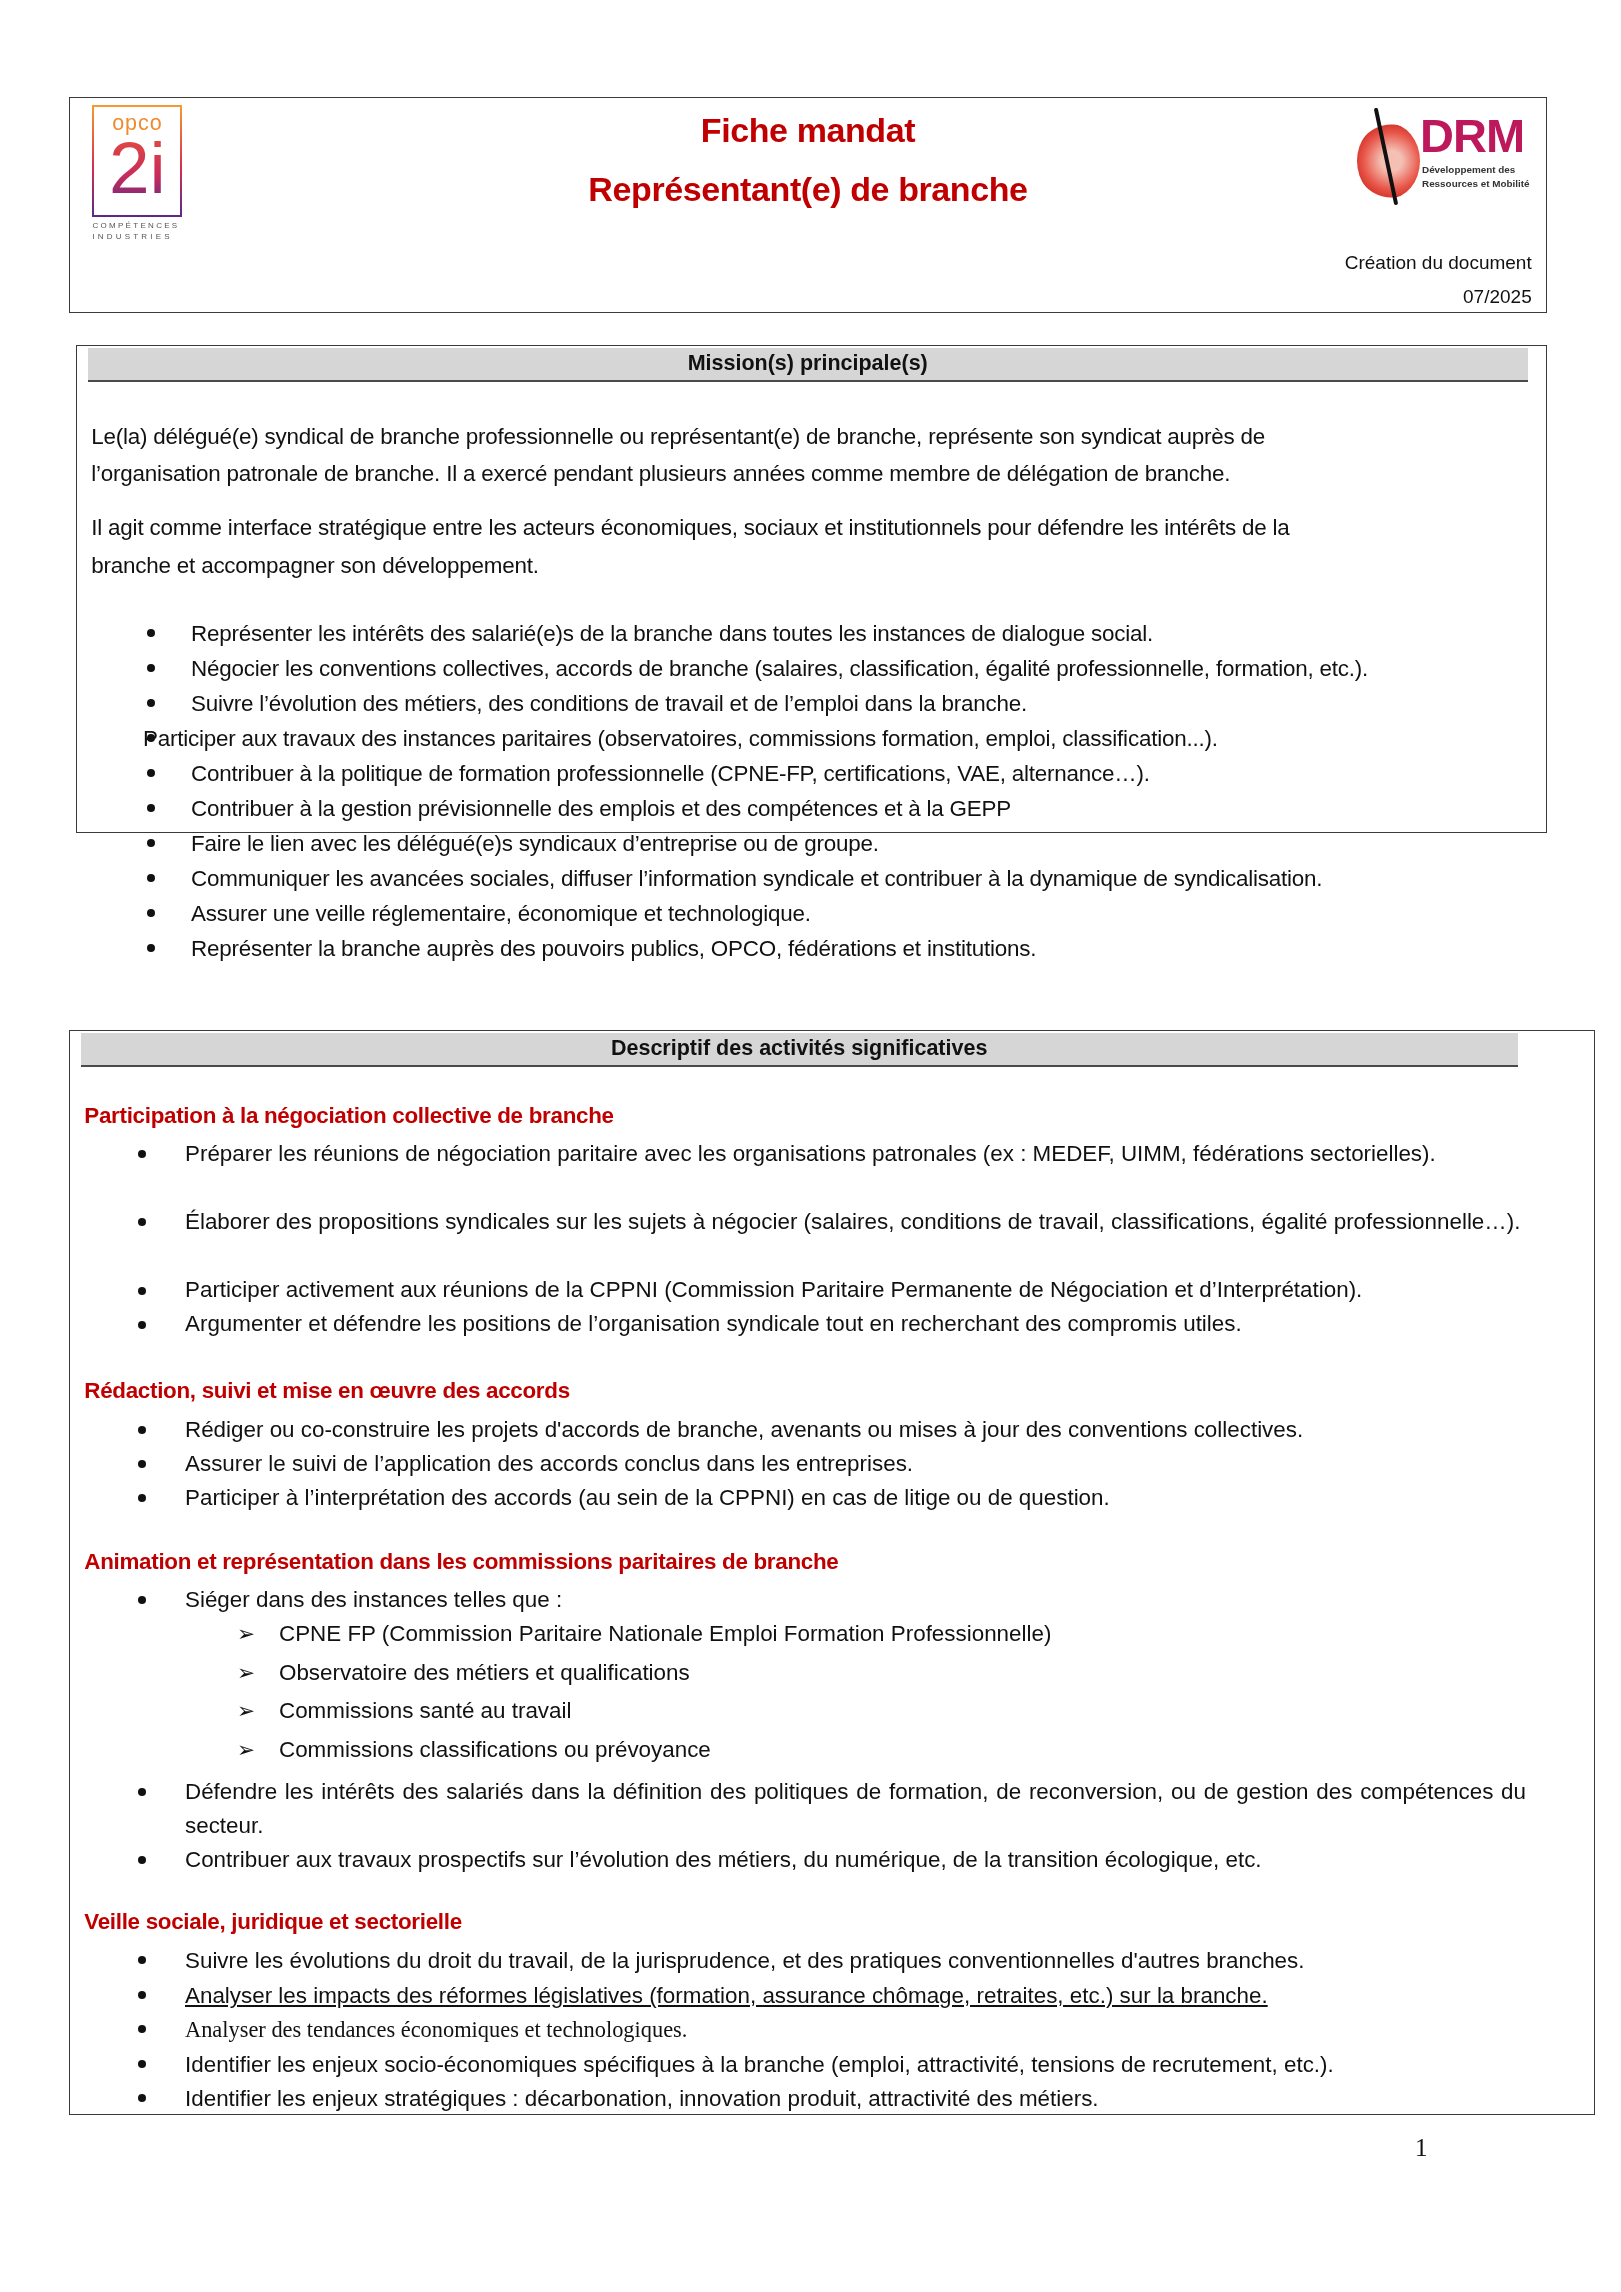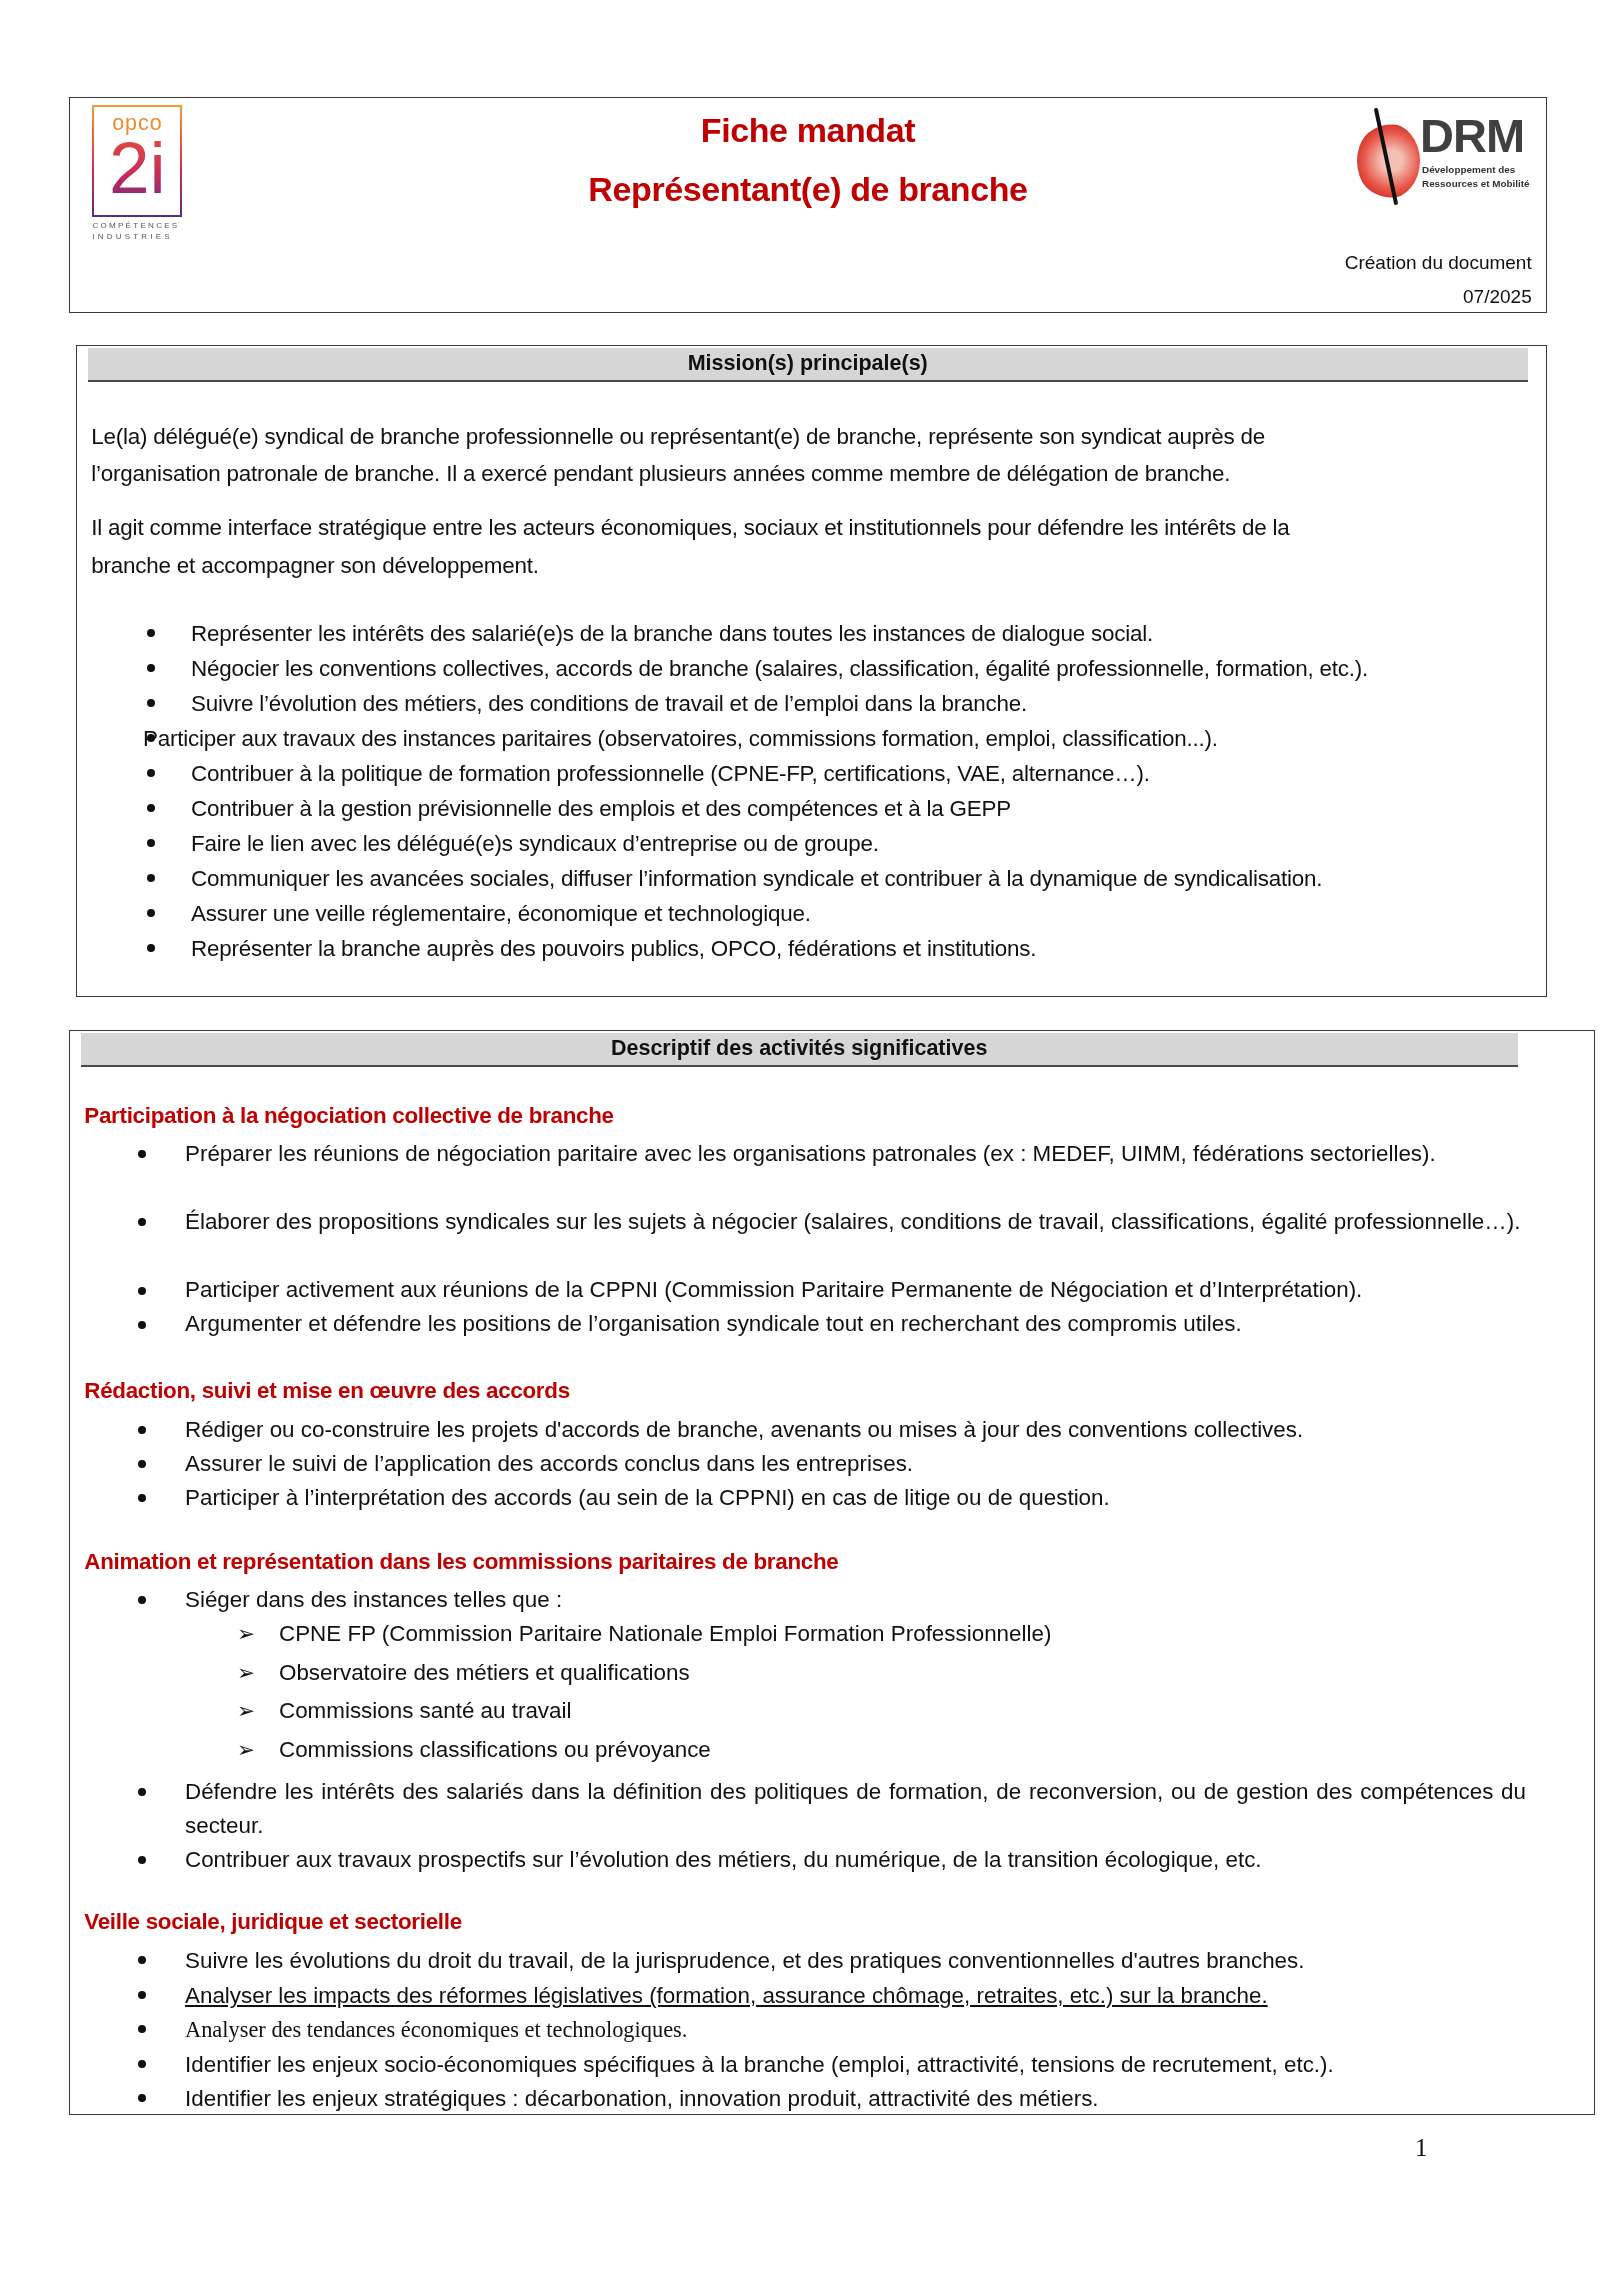--- a/index.html
+++ b/index.html
@@ -34,30 +34,30 @@
     <div class="abs" style="left:0; top:116px; font-size:8px; letter-spacing:2.3px; color:#555;">COMPÉTENCES</div>
     <div class="abs" style="left:0; top:127px; font-size:8px; letter-spacing:3.2px; color:#555;">INDUSTRIES</div>
   </div>
 
   <div class="title doc-font" style="top:12.5px;">Fiche mandat</div>
   <div class="title doc-font" style="top:72px;">Représentant(e) de branche</div>
 
   <div class="abs" style="left:1282px; top:7.2px; width:184px; height:107px;">
     <div class="abs" style="left:5.4px; top:18px; width:63px; height:76px; border-radius:50%; background:radial-gradient(circle at 55% 50%, #f4c0b4 20%, #e8574a 55%, #d83a30 70%, transparent 72%);"></div>
     <div class="abs" style="left:32px; top:1.8px; width:3.6px; height:99px; background:#111; transform:rotate(-12deg); border-radius:1.8px;"></div>
-    <div class="abs" style="left:68px; top:5.4px; font-size:47px; font-weight:bold; color:#404040; letter-spacing:-0.9px; line-height:50px;">DRM</div>
+    <div class="abs" style="left:68px; top:5.4px; font-size:47px; font-weight:bold; color:#be185d; letter-spacing:-0.9px; line-height:50px;">DRM</div>
     <div class="abs" style="left:70px; top:59px; font-size:9.9px; font-weight:bold; color:#333;">Développement des</div>
     <div class="abs" style="left:70px; top:73px; font-size:9.9px; font-weight:bold; color:#333;">Ressources et Mobilité</div>
   </div>
 
   <div class="meta doc-font" style="top:154px;">Création du document</div>
   <div class="meta doc-font" style="top:188px;">07/2025</div>
 </div>
 
-<div class="box doc-font" style="left:76px; top:345px; width:1471px; height:652px;">
+<div class="box doc-font" style="left:76px; top:345px; width:1471px; height:488px;">
   <div class="bar" style="left:10.7px; top:1.8px; width:1440px; height:32px;">Mission(s) principale(s)</div>
 
   <div class="para" style="left:14.3px; top:72px;">Le(la) délégué(e) syndical de branche professionnelle ou représentant(e) de branche, représente son syndicat auprès de</div>
   <div class="para" style="left:14.3px; top:109px;">l’organisation patronale de branche. Il a exercé pendant plusieurs années comme membre de délégation de branche.</div>
   <div class="para" style="left:14.3px; top:163px;">Il agit comme interface stratégique entre les acteurs économiques, sociaux et institutionnels pour défendre les intérêts de la</div>
   <div class="para" style="left:14.3px; top:201px;">branche et accompagner son développement.</div>
 
   <ul class="list" style="left:0; top:270px; width:1469px; line-height:35px;">
     <li><span class="bullet" style="left:70px; top:13.4px;"></span><span style="margin-left:114px;">Représenter les intérêts des salarié(e)s de la branche dans toutes les instances de dialogue social.</span></li>
     <li><span class="bullet" style="left:70px; top:13.4px;"></span><span style="margin-left:114px;">Négocier les conventions collectives, accords de branche (salaires, classification, égalité professionnelle, formation, etc.).</span></li>

